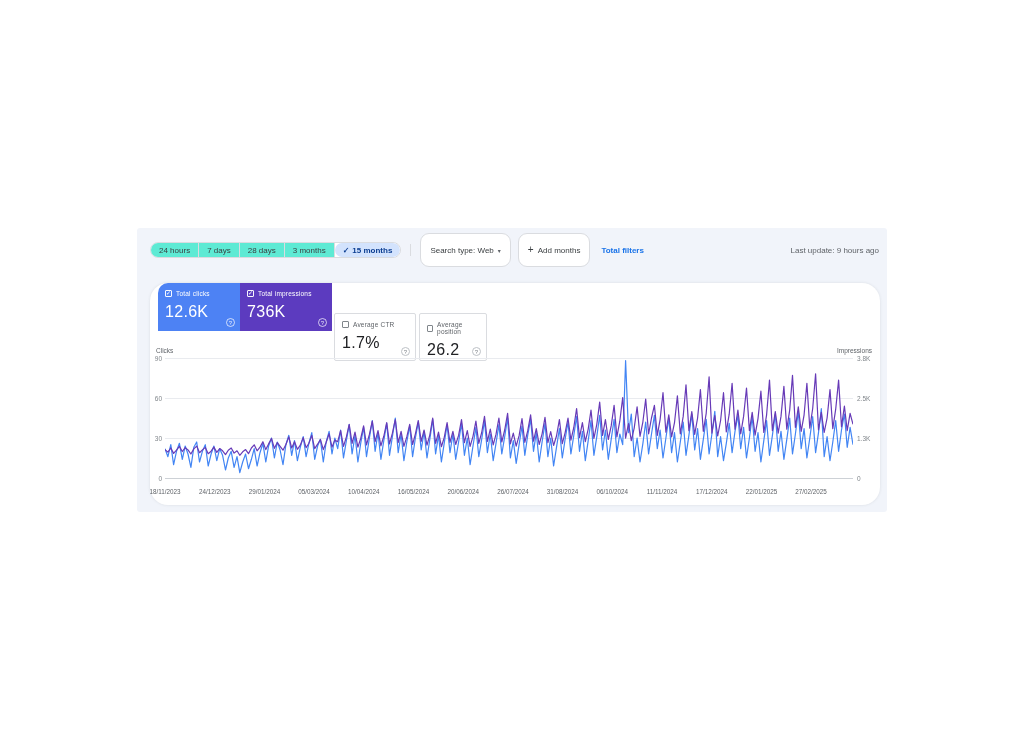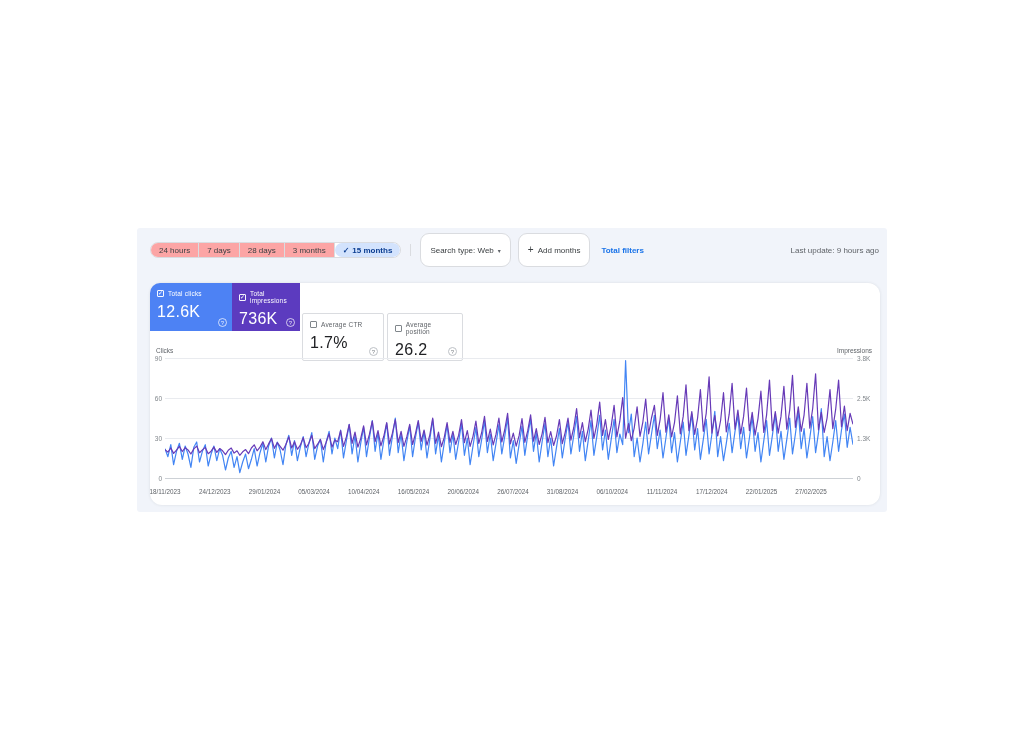--- a/index.html
+++ b/index.html
@@ -7,40 +7,40 @@
               font-family:"Liberation Sans", sans-serif; }
   .band { position:absolute; left:137px; top:228px; width:750px; height:284px;
           background:#f1f4fa; border-radius:3px; }
 
   
   .filter-bar { position:absolute; left:13px; top:14px; right:8px; height:16px;
                 display:flex; align-items:center; }
   .seg-group { display:inline-flex; align-items:stretch; background:#fff;
                border:1px solid #dadce0; border-radius:9px; height:16px; overflow:hidden; }
   .seg-btn { display:flex; align-items:center; gap:3px; padding:0 8px; font-size:8px;
-             color:#3c4043; border-right:1px solid #dadce0; background:#fca5a5; cursor:pointer;
+             color:#3c4043; border-right:1px solid #dadce0; background:#5eead4; cursor:pointer;
              white-space:nowrap; }
   .seg-btn:last-child { border-right:none; }
   .seg-btn.selected { background:#d3e3fd; color:#0b3d91; border-radius:9px; font-weight:bold; }
   .seg-check { font-size:8px; color:#0b3d91; }
   .vdivider { width:1px; height:12px; background:#dadce0; margin:0 9px; }
   .pill { display:flex; align-items:center; gap:4px; border:1px solid #dadce0; background:#fff;
           border-radius:9px; height:16px; padding:16px 9px; font-size:8px; color:#3c4043;
           cursor:pointer; white-space:nowrap; }
   .pill + .pill { margin-left:7px; }
   .caret { font-size:6px; color:#5f6368; }
   .plus { font-size:10px; color:#3c4043; line-height:8px; }
   .reset-link { margin-left:11px; font-size:8px; font-weight:bold; color:#1a73e8;
                 cursor:pointer; white-space:nowrap; }
   .spacer { flex:1; }
   .last-update { font-size:8px; color:#5f6368; white-space:nowrap; }
 
   
   .card { position:absolute; left:13px; top:55px; width:730px; height:222px; background:#fff;
-          border-radius:12px; box-shadow:0 0 3px rgba(60,64,67,.12); }
+          border-radius:18px; box-shadow:0 0 3px rgba(60,64,67,.12);padding-left:8px; }
 
   
   .tiles { display:flex; align-items:flex-start; }
   .tile { position:relative; height:48px; padding:7px 7px; cursor:pointer; }
   .tile.colored { color:#fff; }
   .tile.first { border-top-left-radius:10px; }
   .tile.plain { background:#fff; border:1px solid #dadce0; border-radius:2px; color:#202124;margin-top:30px; }
   .tile-head { display:flex; align-items:center; gap:4px; font-size:6.5px; letter-spacing:.2px; }
   .tile.plain .tile-head { color:#5f6368; }
   .cbx { width:7px; height:7px; border-radius:1px; display:flex; align-items:center;
@@ -107,37 +107,37 @@
   <div class="card">
     <div class="tiles">
         <div class="tile colored first" style="width: 82px; background: rgb(77, 130, 244);">
           <div class="tile-head">
             <span class="cbx checked">✓</span>
             <span>Total clicks</span>
           </div>
           <div class="tile-value">12.6K</div>
           <span class="help">?</span>
         </div>
-        <div class="tile colored" style="width: 68px; background: rgb(92, 59, 191);">
+        <div class="tile colored" style="width: 92px; background: rgb(92, 59, 191);">
           <div class="tile-head">
             <span class="cbx checked">✓</span>
             <span>Total impressions</span>
           </div>
           <div class="tile-value">736K</div>
           <span class="help">?</span>
         </div>
         <div class="tile plain" style="width: 82px; margin-left: 2px;">
           <div class="tile-head">
             <span class="cbx unchecked"></span>
             <span>Average CTR</span>
           </div>
           <div class="tile-value">1.7%</div>
           <span class="help">?</span>
         </div>
-        <div class="tile plain" style="width: 76px; margin-left: 3px;">
+        <div class="tile plain" style="width: 68px; margin-left: 3px;">
           <div class="tile-head">
             <span class="cbx unchecked"></span>
             <span>Average position</span>
           </div>
           <div class="tile-value">26.2</div>
           <span class="help">?</span>
         </div>
       </div>
 
     <div class="chart">

